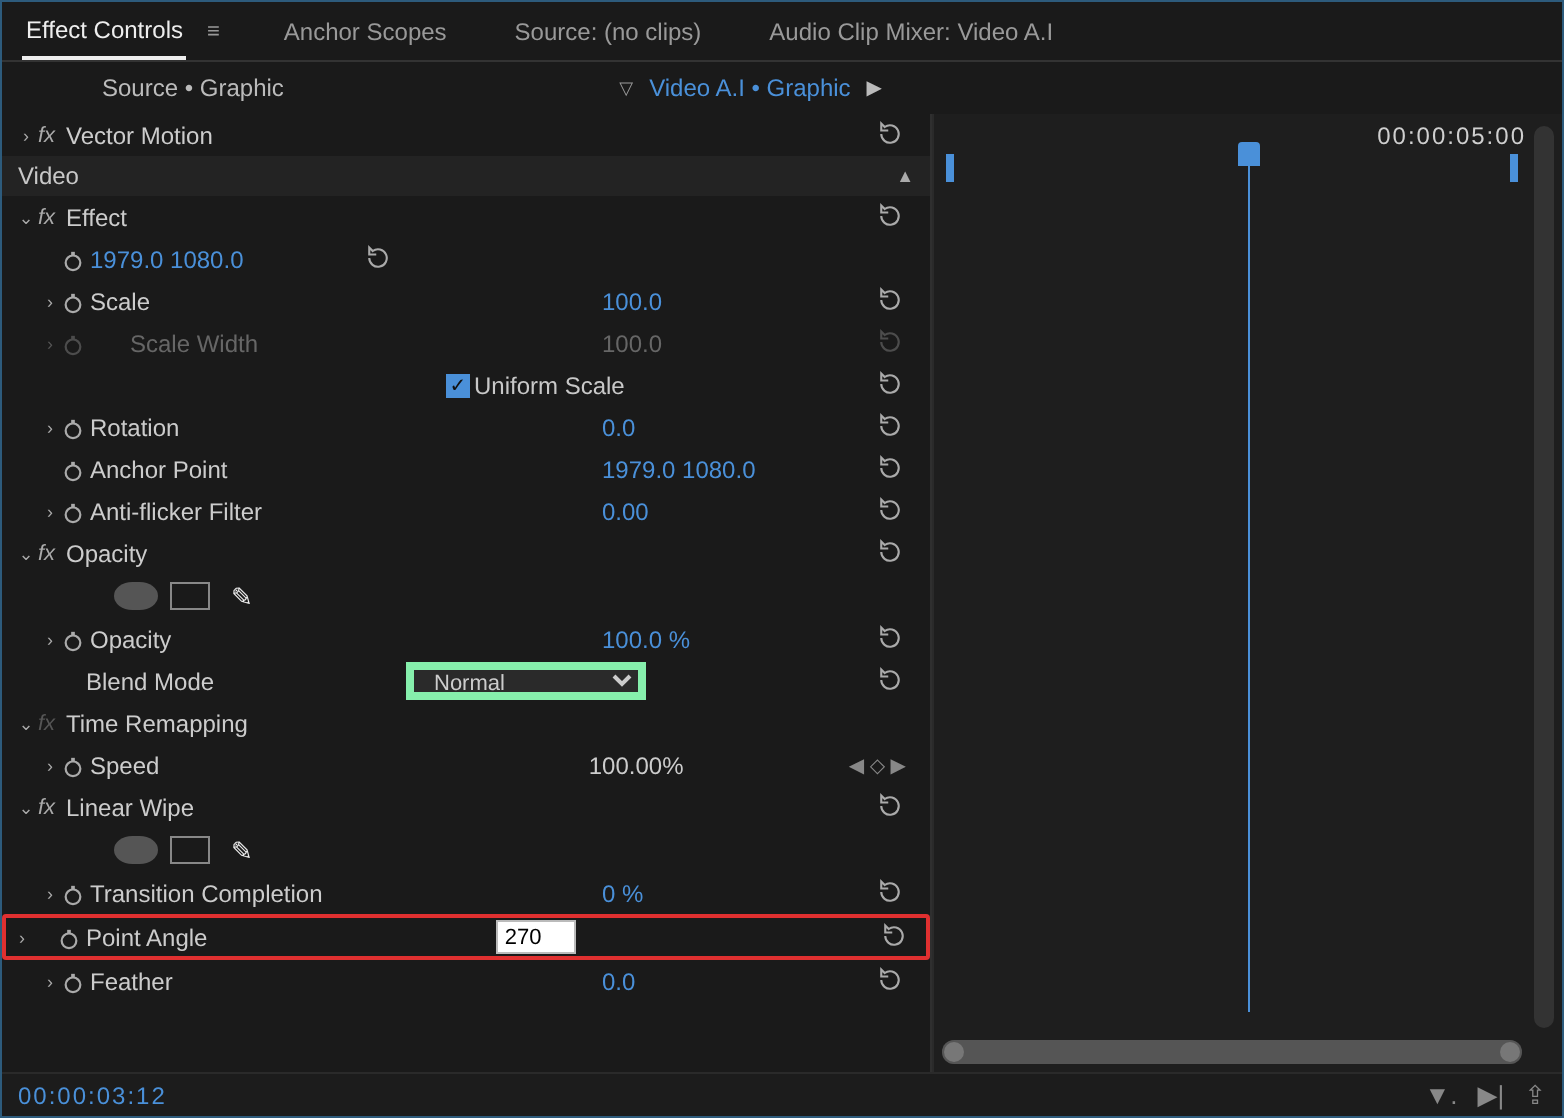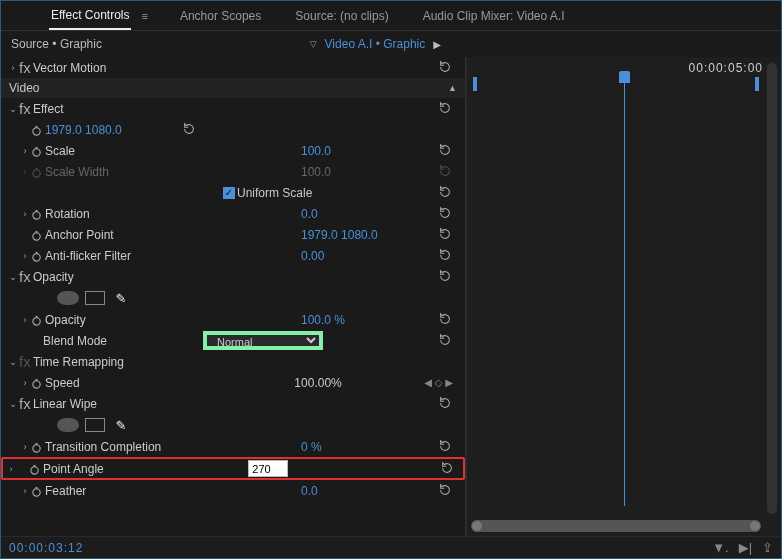--- a/index.html
+++ b/index.html
@@ -1,47 +1,47 @@
 <!DOCTYPE html>
 <html><head>
 <meta charset="utf-8">
 <style>
   * { box-sizing: border-box; margin: 0; padding: 0; font-family: "Segoe UI", Arial, sans-serif; }
   body { background: #1a1a1a; color: #c8c8c8; width: 782px; height: 559px; overflow: hidden; border: 1px solid #2d5b7c; font-size: 12px; user-select: none; }
   .tabs { display: flex; align-items: center; height: 30px; border-bottom: 1px solid #333; padding: 0 10px; gap: 30px; }
   .tab { color: #999; font-size: 12px; cursor: pointer; padding: 6px 2px; }
-  .tab.active { color: #eee; border-bottom: 2px solid #eee; margin-left: 38px; }
+  .tab.active { color: #eee; border-bottom: 2px solid #eee; }
   .tab-menu { color:#999; font-size:11px; margin-left:-20px; }
-  .source-row { display: flex; align-items: center; height: 26px; padding: 0 10px; gap: 8px; font-size: 12px; }
+  .source-row { display: flex; align-items: center; height: 26px; padding: 0 10px; gap: 8px; font-size: 12px; margin-left: 40px; }
   .source-row .label { color: #bbb; }
   .source-row .drop { color:#999; font-size:9px; }
   .source-row .link { color: #4a90d9; }
   .play-icon { margin-left: auto; margin-right: 330px; color:#bbb; font-size:10px;}
   .main { display: flex; height: calc(100% - 30px - 26px - 22px); }
   .panel { width: 465px; overflow-y: auto; border-right: 1px solid #2f2f2f; }
   .timeline { flex:1; position: relative; background:#1e1e1e; border-left:1px solid #2a2a2a;}
   .timecode-disp { position:absolute; top:4px; right:18px; color:#cfcfcf; font-size:12px; letter-spacing:1px;}
   .playhead { position:absolute; top:22px; bottom:30px; left:50%; width:1px; background:#4a90d9;}
   .playhead::before { content:""; position:absolute; top:-8px; left:-5px; width:11px; height:12px; background:#4a90d9; border-radius:2px 2px 0 0;}
   .marker-l { position:absolute; top:20px; left:6px; width:4px; height:14px; background:#4a90d9;}
   .marker-r { position:absolute; top:20px; right:22px; width:4px; height:14px; background:#4a90d9;}
   .hscroll { position:absolute; bottom:4px; left:4px; right:20px; height:12px; background:#333; border-radius:6px;}
   .hscroll .thumb { position:absolute; left:0; right:0; top:0; bottom:0; background:#555; border-radius:6px;}
   .hscroll .thumb::before, .hscroll .thumb::after { content:""; position:absolute; top:1px; width:10px; height:10px; background:#777; border-radius:50%;}
   .hscroll .thumb::before{left:1px;} .hscroll .thumb::after{right:1px;}
   .vscroll { position:absolute; top:6px; bottom:22px; right:4px; width:10px; background:#333; border-radius:5px;}
   .row { display:flex; align-items:center; height:21px; padding:0 6px; }
   .ind { width:12px; display:inline-block; }
   .tw { width:12px; color:#aaa; font-size:9px; text-align:center; cursor:pointer;}
-  .fx { width:14px; color:#aaa; font-size:15px; }
+  .fx { width:14px; color:#aaa; font-size:11px; font-style:italic;}
   .fx.dim { color:#555;}
   .stop { width:14px; color:#aaa; font-size:12px;}
   .stop svg { vertical-align:-2px;}
   .label { flex:1 1 auto; color:#ccc; }
-  .label.dim { color:#666; }
+  .label.dim { color:#666;margin-left:20px; }
   .val { width:130px; color:#4a90d9; cursor:pointer; }
   .val.dim { color:#666;}
   .val.white { color:#ccc; }
   .reset { width:28px; text-align:center; }
   .reset svg { vertical-align:-2px;}
   .video-hdr { display:flex; align-items:center; height:20px; padding:2px 8px; background:#232323;}
   .video-hdr .sp { flex:1;}
   .video-hdr .tri { font-size:9px; color:#aaa;}
   .toolrow { padding-left:56px; display:flex; gap:6px; align-items:center; height:22px;}
   .toolbtn { width:20px; height:14px; border:1px solid #888; display:flex; align-items:center; justify-content:center; font-size:10px;}

